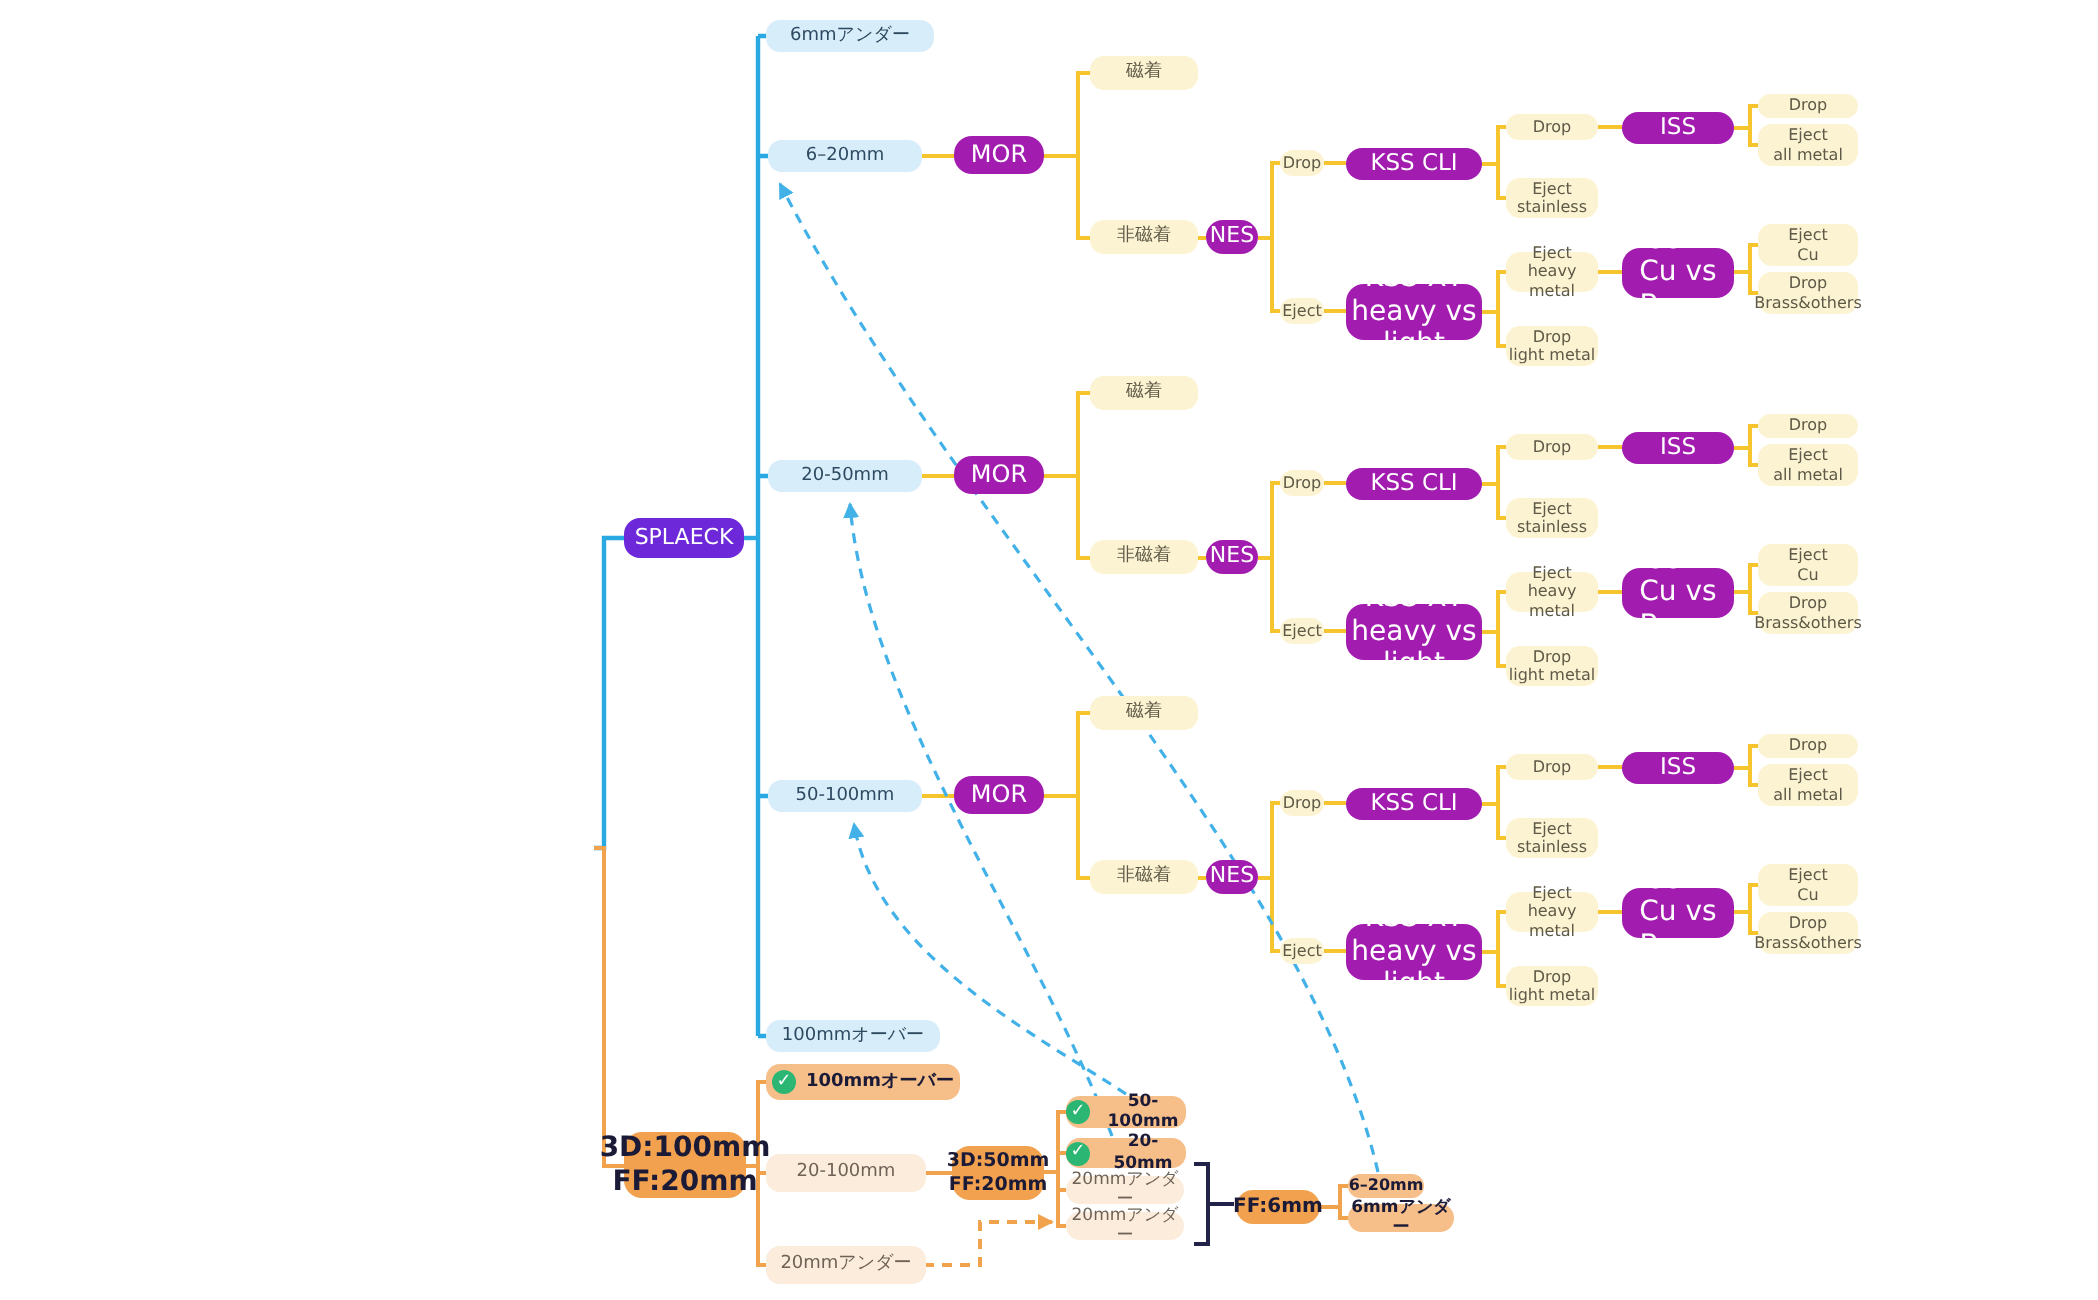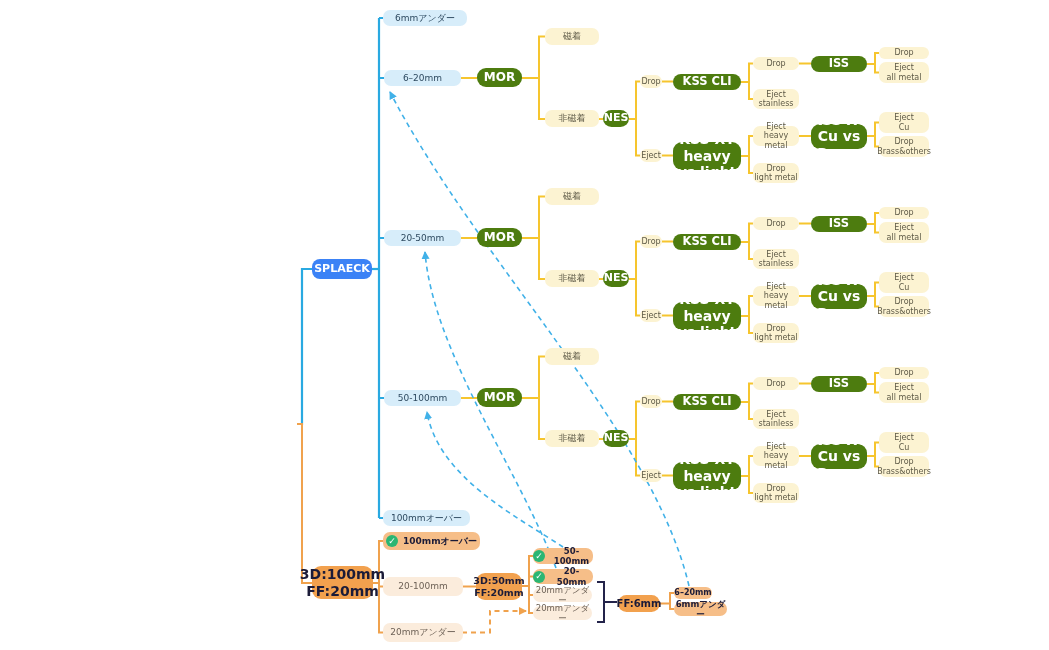--- a/index.html
+++ b/index.html
@@ -3,23 +3,23 @@
 <meta charset="utf-8">
 <style>
   html,body{margin:0;padding:0;background:#ffffff;}
   #stage{position:relative;width:1049px;height:650px;background:#ffffff;overflow:hidden;
          font-family:"DejaVu Sans",sans-serif;}
   #wires{position:absolute;left:0;top:0;width:1049px;height:650px;}
   .node{position:absolute;display:flex;align-items:center;justify-content:center;
         box-sizing:border-box;text-align:center;white-space:pre-line;line-height:1.18;
         border-radius:7px;}
   .root-node{background:#1B1B38;color:#ffffff;font-weight:bold;font-size:15px;border-radius:9px;}
-  .b-solid{background:#3b82f6;color:#ffffff;font-weight:bold;border-radius:8px;}
+  .b-solid{background:#6d28d9;color:#ffffff;font-weight:normal;border-radius:8px;}
   .b-light{background:#D7EDFA;color:#2E4A60;}
-  .y-solid{background:#4d7c0f;color:#ffffff;font-weight:bold;border-radius:9px;}
+  .y-solid{background:#a21caf;color:#ffffff;font-weight:normal;border-radius:9px;}
   .y-light{background:#FCF3D2;color:#5E5A47;}
   .o-solid{background:#F2A14E;color:#1B1B38;font-weight:bold;border-radius:9px;}
   .o-mid{background:#F6BE88;color:#1B1B38;font-weight:600;}
   .o-light{background:#FBECDC;color:#6E6257;}
   .fs8{font-size:8px}.fs85{font-size:8.5px}.fs9{font-size:9px}.fs95{font-size:9.5px}
   .fs10{font-size:10px}.fs105{font-size:14px}.fs11{font-size:11px}.fs115{font-size:11.5px}
   .fs12{font-size:12px}
   .check{display:inline-flex;align-items:center;justify-content:center;flex:0 0 auto;
          width:12px;height:12px;border-radius:50%;background:#2BB673;color:#fff;
          font-size:9px;line-height:1;margin-right:5px;font-weight:bold;}

